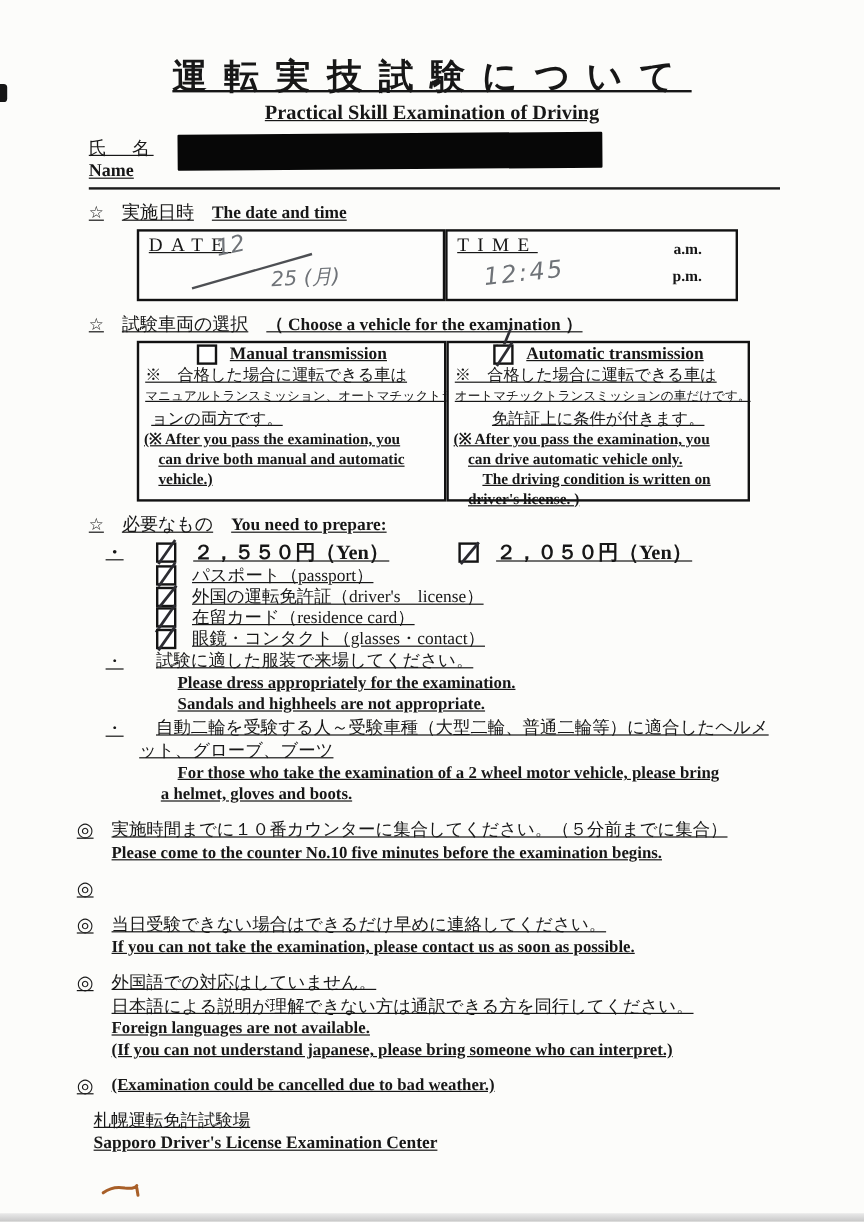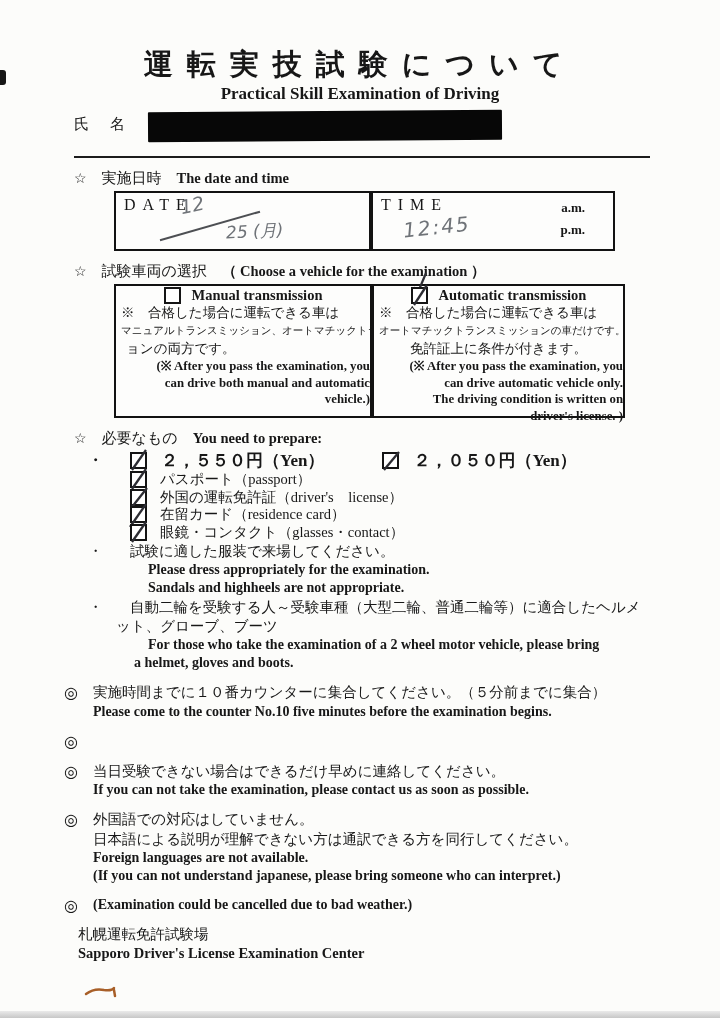--- a/index.html
+++ b/index.html
@@ -1,21 +1,21 @@
 <!DOCTYPE html>
 <html><head>
 <meta charset="utf-8">
 <style>
   html,body{margin:0;padding:0;}
   body{
     width:720px;height:1018px;overflow:hidden;position:relative;
     background:#fcfcfa;color:#171717;
     font-family:"Liberation Serif","DejaVu Serif",serif;
   }
-  .page{position:relative;width:720px;height:1018px;}
+  .page{position:relative;width:720px;height:1018px;text-decoration:underline;}
   
   .title{padding-top:46px;text-align:center;font-size:29px;font-weight:600;
          letter-spacing:14px;line-height:36px;white-space:nowrap;}
   .subtitle{text-align:center;font-size:17px;font-weight:bold;line-height:20px;margin-top:2px;}
   .name-block{position:relative;margin:10px 70px 0 74px;height:42px;border-bottom:2.5px solid #1c1c1c;}
   .name-ja{font-size:15px;letter-spacing:3px;line-height:20px;}
   .name-en{font-size:15px;font-weight:bold;line-height:18px;}
   .redaction{position:absolute;left:74px;top:-3px;width:354px;height:30px;background:#070707;
              transform:rotate(-0.4deg);border-radius:1px;}
   
@@ -42,21 +42,21 @@
   .vbox-r{width:249px;height:130px;}
   .vhead{display:flex;justify-content:center;align-items:center;gap:11px;margin-top:0;
          font-weight:bold;font-size:14.5px;line-height:18px;}
   .cb{width:13px;height:13px;border:2px solid #141414;display:inline-block;position:relative;flex:none;background:#fff;}
   .tick{position:absolute;left:-4px;top:-8px;width:24px;height:28px;overflow:visible;}
   .varrow{position:absolute;left:32px;top:-15px;width:26px;height:36px;overflow:visible;}
   .vja{font-size:13.5px;line-height:18px;margin-left:5px;white-space:nowrap;}
   .vja.small{font-size:10.5px;}
   .vja.ind{margin-left:10px;}
   .vja.c{text-align:center;margin-left:0;}
-  .ven{font-size:12.8px;font-weight:bold;line-height:16.5px;margin-left:4px;white-space:nowrap;text-align:right;}
+  .ven{font-size:12.8px;font-weight:bold;line-height:16.5px;margin-left:4px;white-space:nowrap;}
   .ven.i1{margin-left:16px;}
   .ven.i2{margin-left:28px;}
   
   .fee-row{margin:2px 0 0 88px;display:flex;align-items:center;font-size:17px;font-weight:bold;height:21px;}
   .dot{width:42px;font-size:15px;}
   .fee-row .cb{margin-right:14px;}
   .fee-gap{width:58px;}
   .chk-row{margin-left:130px;height:17.5px;display:flex;align-items:center;gap:13px;font-size:14.5px;}
   .pbullet{display:flex;margin-left:88px;margin-top:1px;}
   .pbullet .lines{font-size:14.5px;line-height:19px;}
@@ -79,20 +79,21 @@
 </head>
 <body>
 
 <div class="page">
 
   <div class="title">運転実技試験について</div>
   <div class="subtitle">Practical Skill Examination of Driving</div>
 
   <div class="name-block">
     <div class="name-ja">氏　名</div>
+    <div class="name-en">Name</div>
     <div class="redaction"></div>
   </div>
 
   <div class="sec-head">
     <span class="star">☆</span>
     <span>実施日時</span>
     <span class="en">The date and time</span>
   </div>
   <div class="boxes">
     <div class="box date-box">

